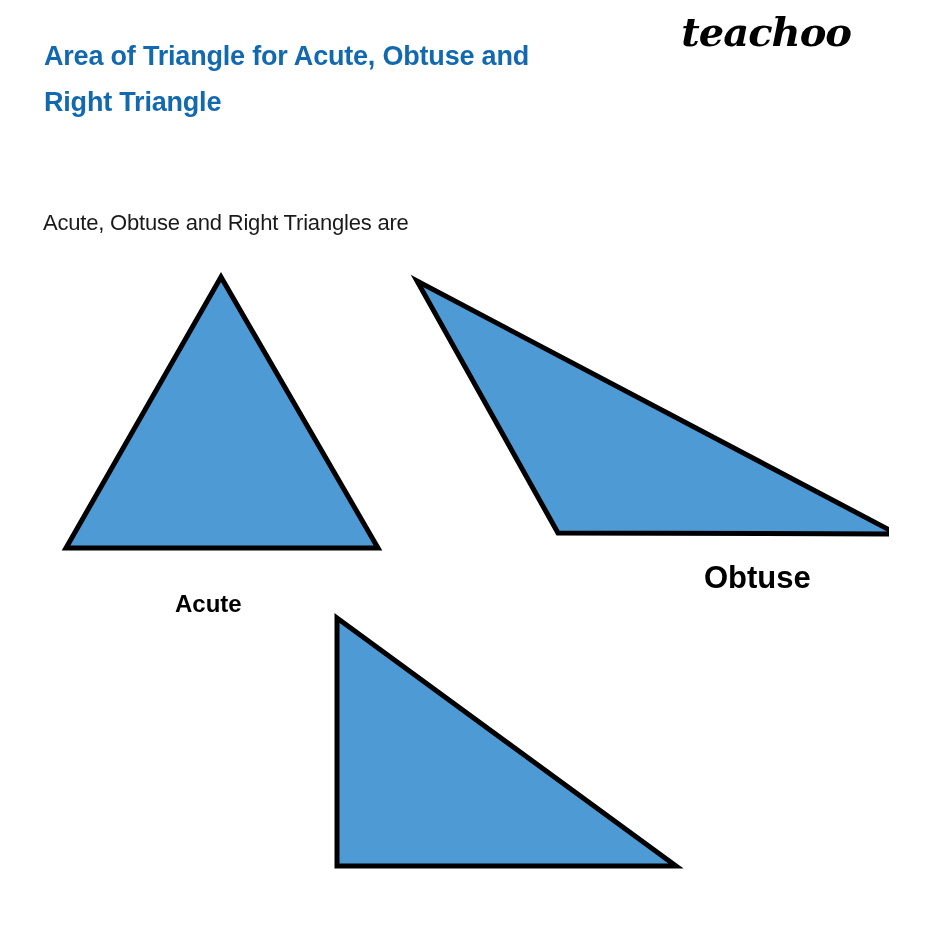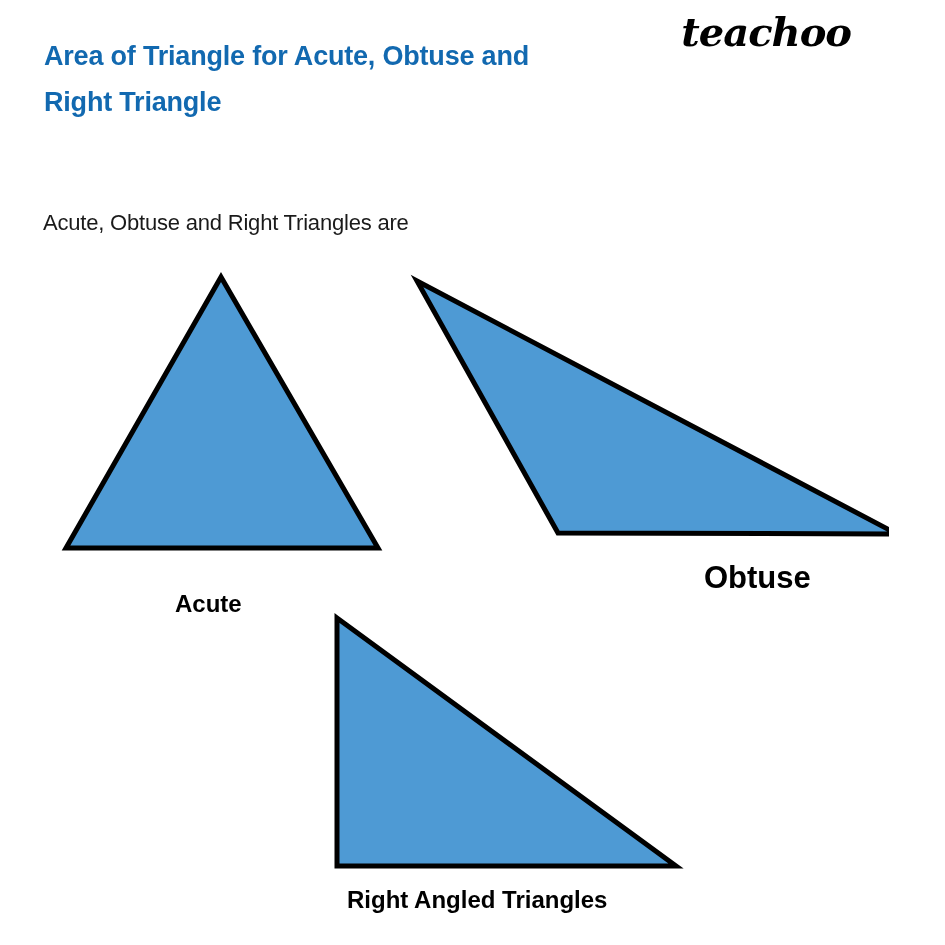--- a/index.html
+++ b/index.html
@@ -132,15 +132,14 @@
   <div id="figures">
     <svg width="945" height="945" viewBox="0 0 945 945" xmlns="http://www.w3.org/2000/svg">
       <polygon id="poly-acute" stroke-linejoin="miter" points="221,277 378,548 66,548" fill="#4E9AD4" stroke="#000000" stroke-width="5"></polygon>
       <polygon id="poly-obtuse" stroke-linejoin="miter" points="417,281 897,534 558,533" fill="#4E9AD4" stroke="#000000" stroke-width="5"></polygon>
       <polygon id="poly-right" stroke-linejoin="miter" points="337,618 676,866 337,866" fill="#4E9AD4" stroke="#000000" stroke-width="5"></polygon>
     </svg>
   </div>
 
   <div class="tri-label" id="label-acute">Acute</div>
   <div class="tri-label" id="label-obtuse">Obtuse</div>
-  <div class="tri-label" id="label-right">Right Angled Triangles</div>
 
 </div>
 
 </body></html>

